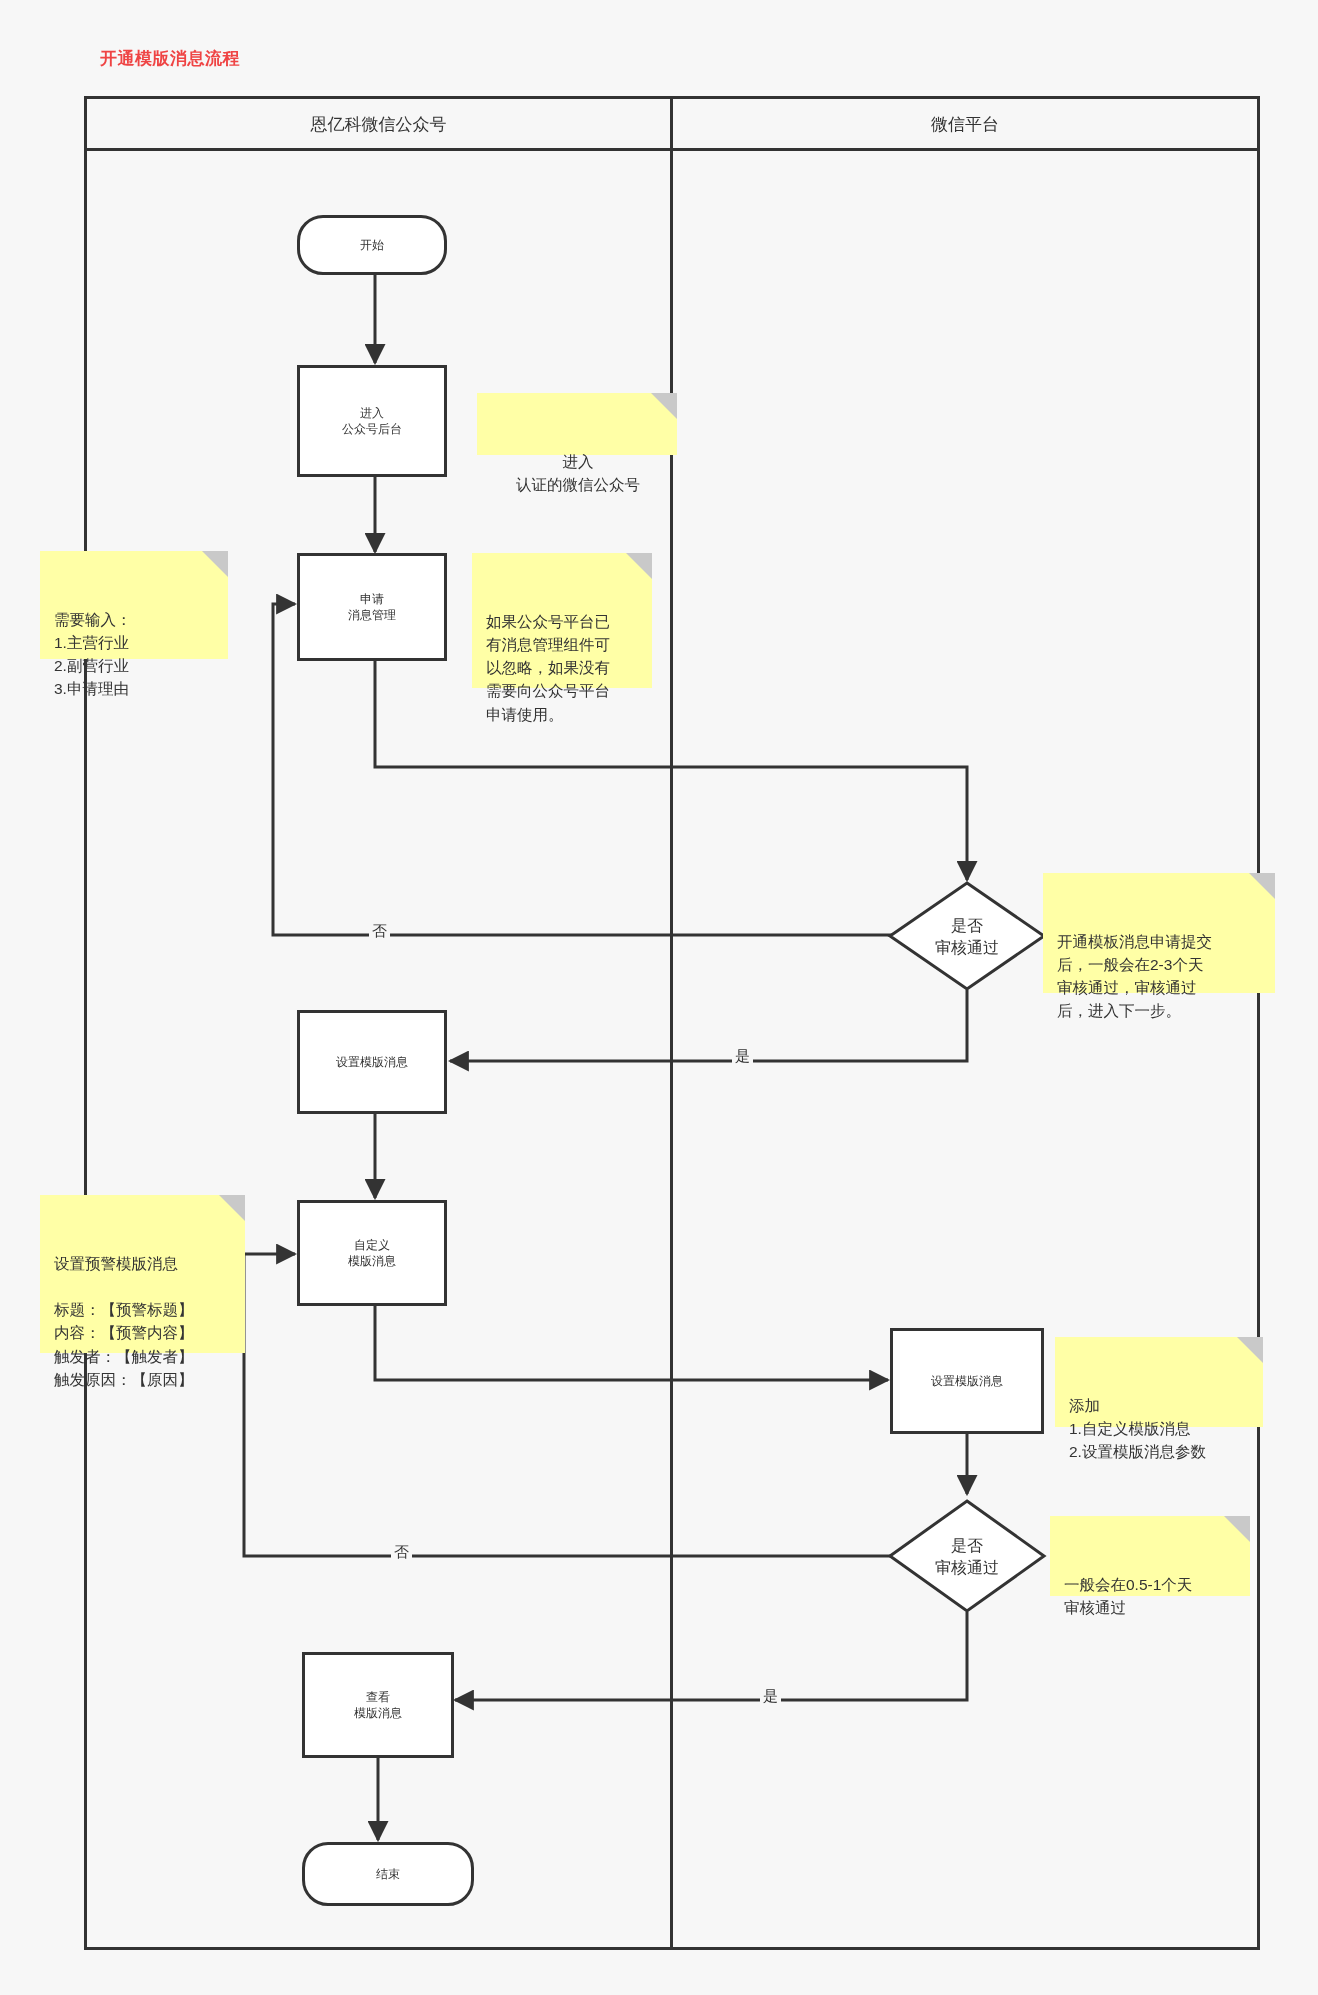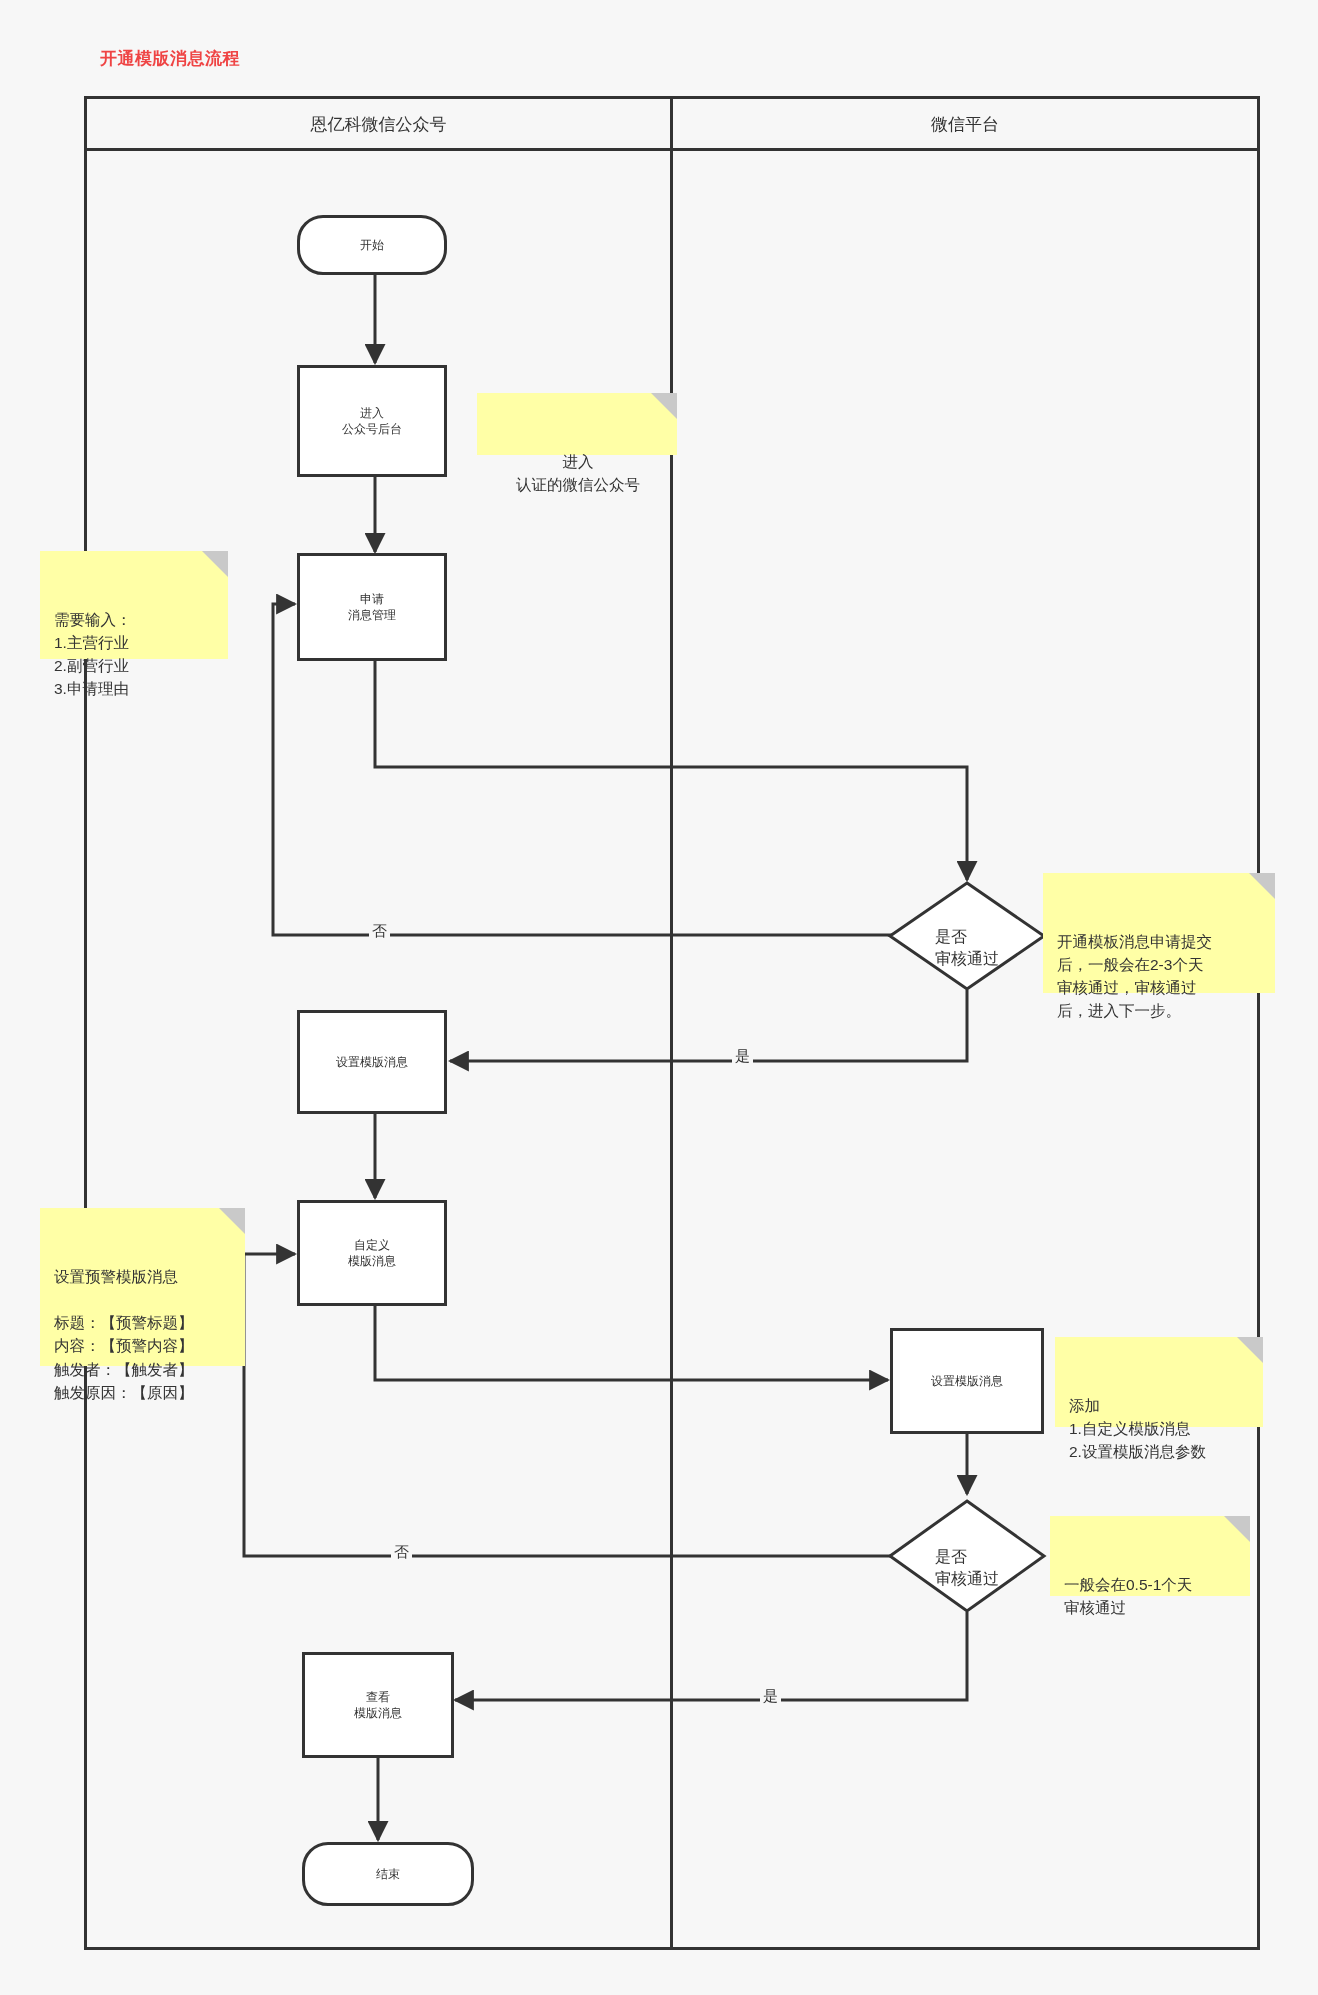--- a/index.html
+++ b/index.html
@@ -75,30 +75,32 @@
     color: #333333;
     line-height: 1.35;
     white-space: pre-line;
   }
   .node.terminator { border-radius: 26px; }
 
   .diamond-wrap { position: absolute; }
   .diamond-wrap svg { display: block; }
   .diamond-label {
     position: absolute;
-    left: 0; top: 12px;
+    left: 0; top: 3px;
     width: 100%; height: 100%;
     display: flex;
     align-items: center;
     justify-content: center;
+    text-align: center;
     font-size: 16px;
     color: #333333;
     line-height: 1.35;
     white-space: pre-line;
     pointer-events: none;
+    font-family: Liberation Mono, monospace;
   }
 
   .note {
     position: absolute;
     box-sizing: border-box;
     background: #ffffa6;
     color: #333333;
     font-size: 15.5px;
     line-height: 1.5;
     padding: 10px 12px 10px 14px;
@@ -226,30 +228,38 @@
   </div>
 
   <div class="note" style="left:40px; top:551px; width:188px; height:108px;">
     <span class="fold"></span>
     <span>需要输入：
 1.主营行业
 2.副营行业
 3.申请理由</span>
   </div>
 
+  <div class="note" style="left:472px; top:553px; width:180px; height:135px;">
+    <span class="fold"></span>
+    <span>如果公众号平台已
+有消息管理组件可
+以忽略，如果没有
+需要向公众号平台
+申请使用。</span>
+  </div>
 
   <div class="note" style="left:1043px; top:873px; width:232px; height:120px;">
     <span class="fold"></span>
     <span>开通模板消息申请提交
 后，一般会在2-3个天
 审核通过，审核通过
 后，进入下一步。</span>
   </div>
 
-  <div class="note" style="left:40px; top:1195px; width:205px; height:158px;margin-top:13px;">
+  <div class="note" style="left:40px; top:1195px; width:205px; height:158px;">
     <span class="fold"></span>
     <span>设置预警模版消息
 
 标题：【预警标题】
 内容：【预警内容】
 触发者：【触发者】
 触发原因：【原因】</span>
   </div>
 
   <div class="note" style="left:1055px; top:1337px; width:208px; height:90px;">

